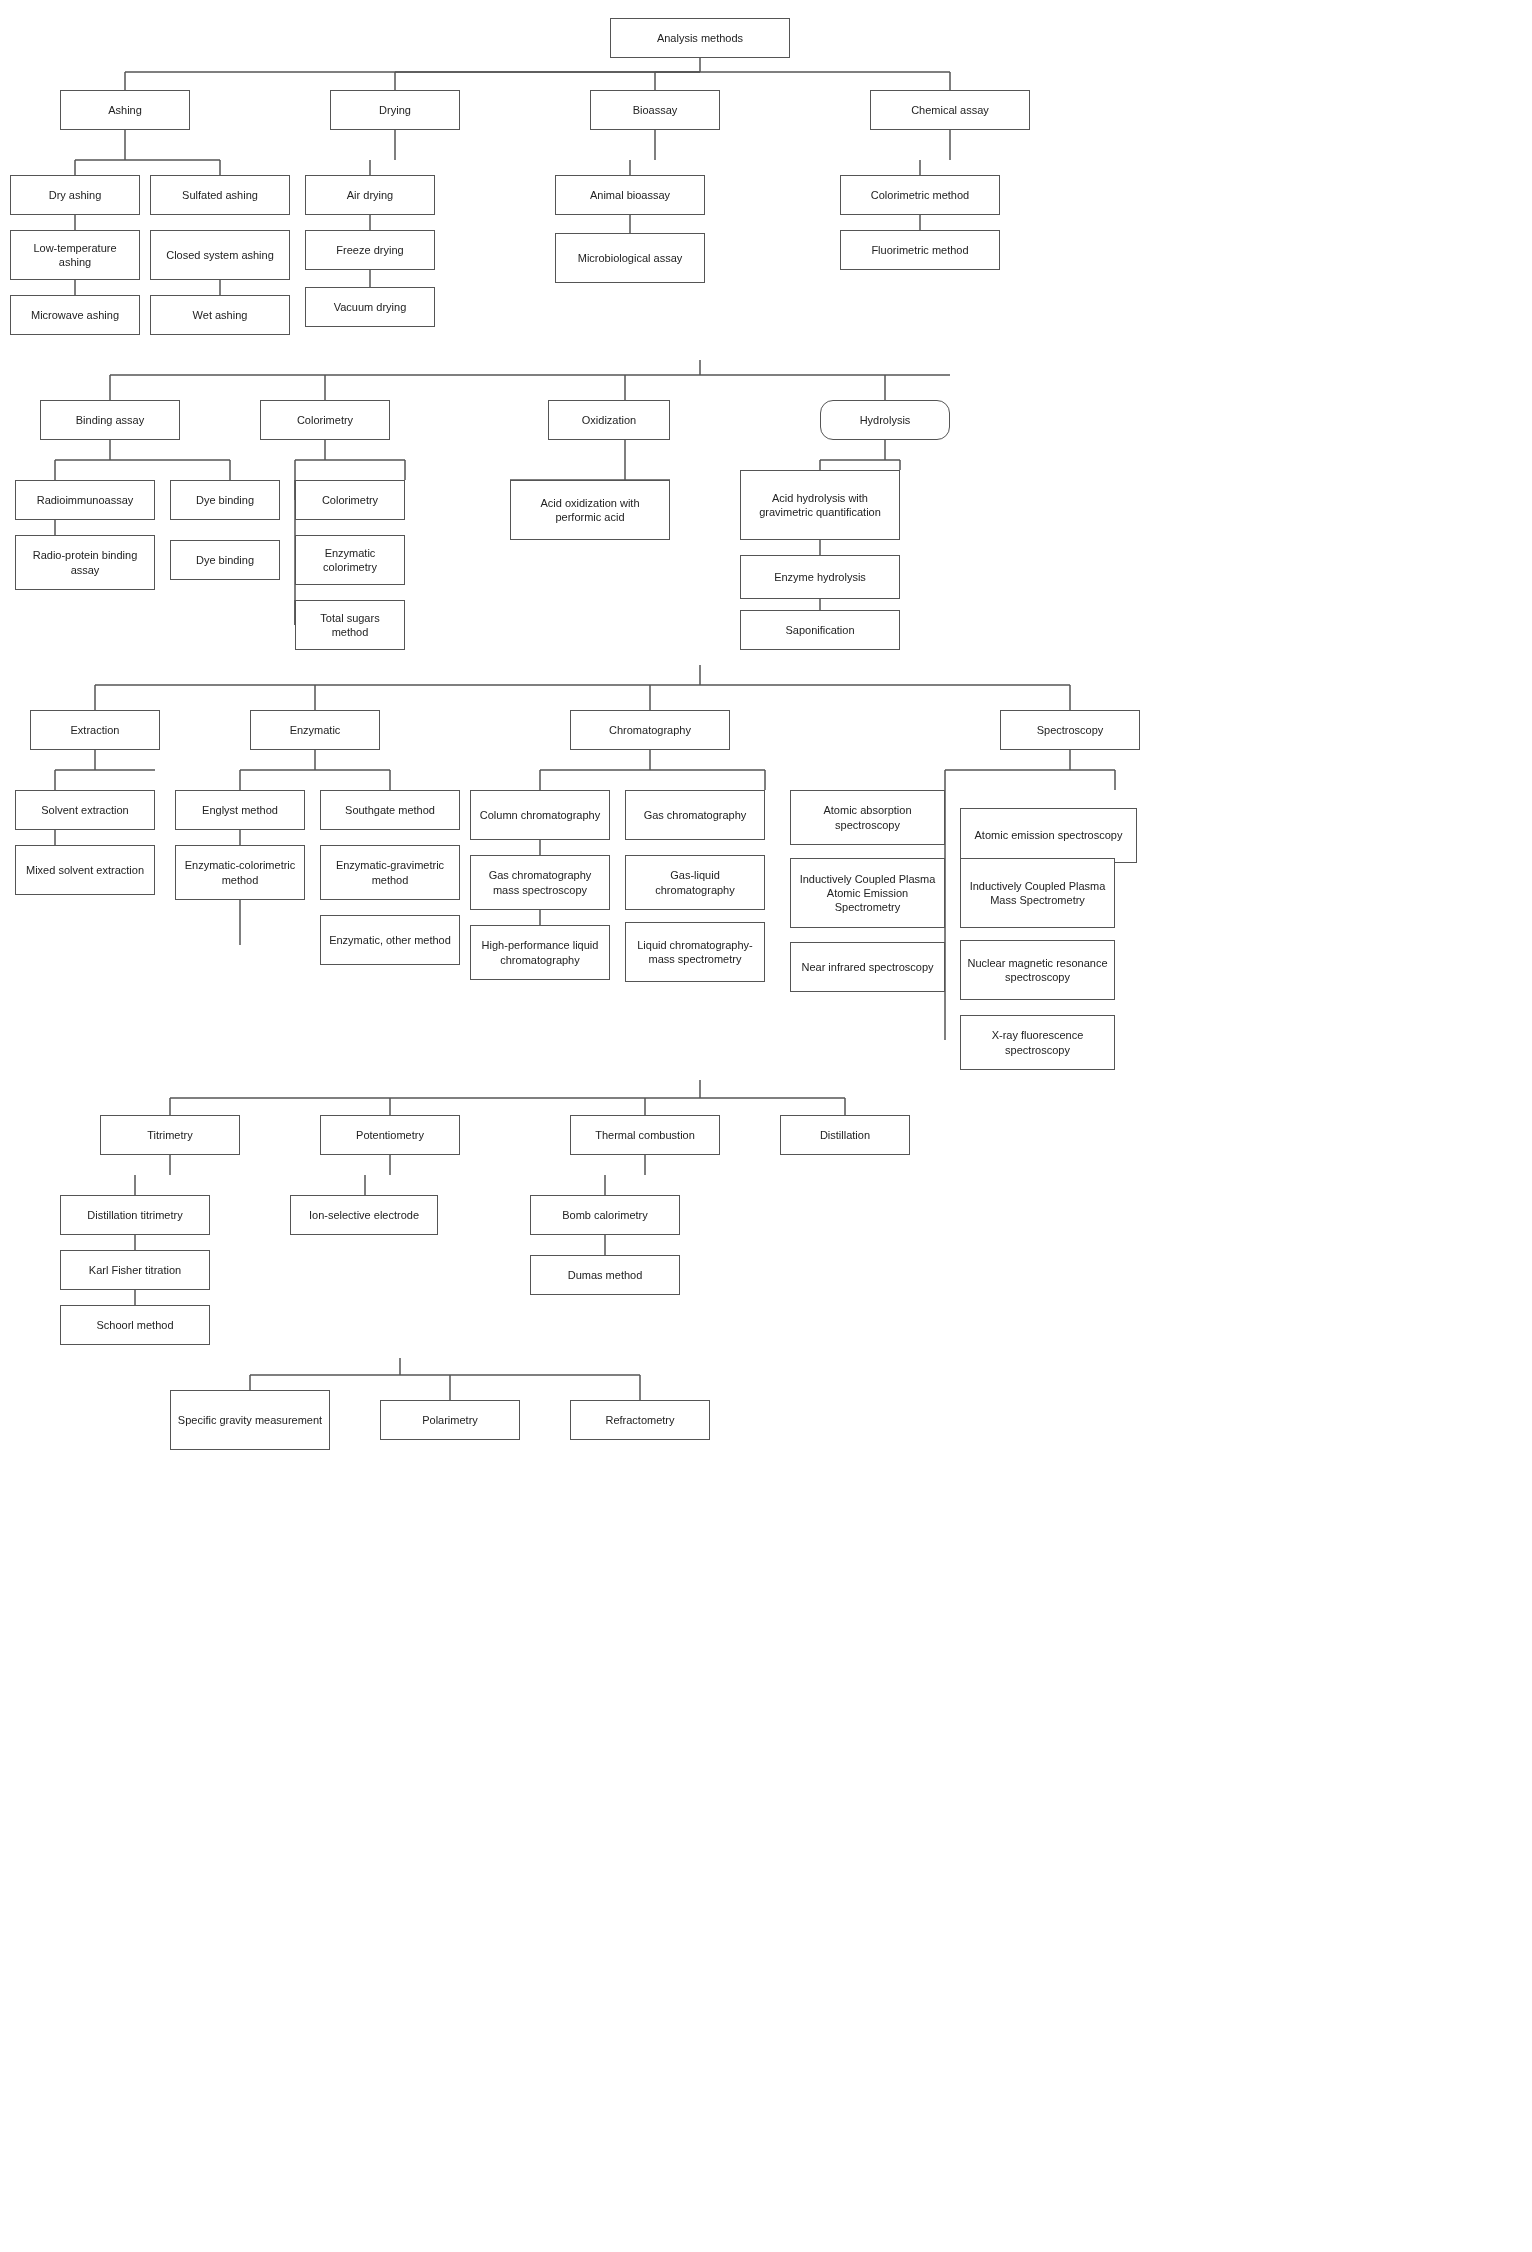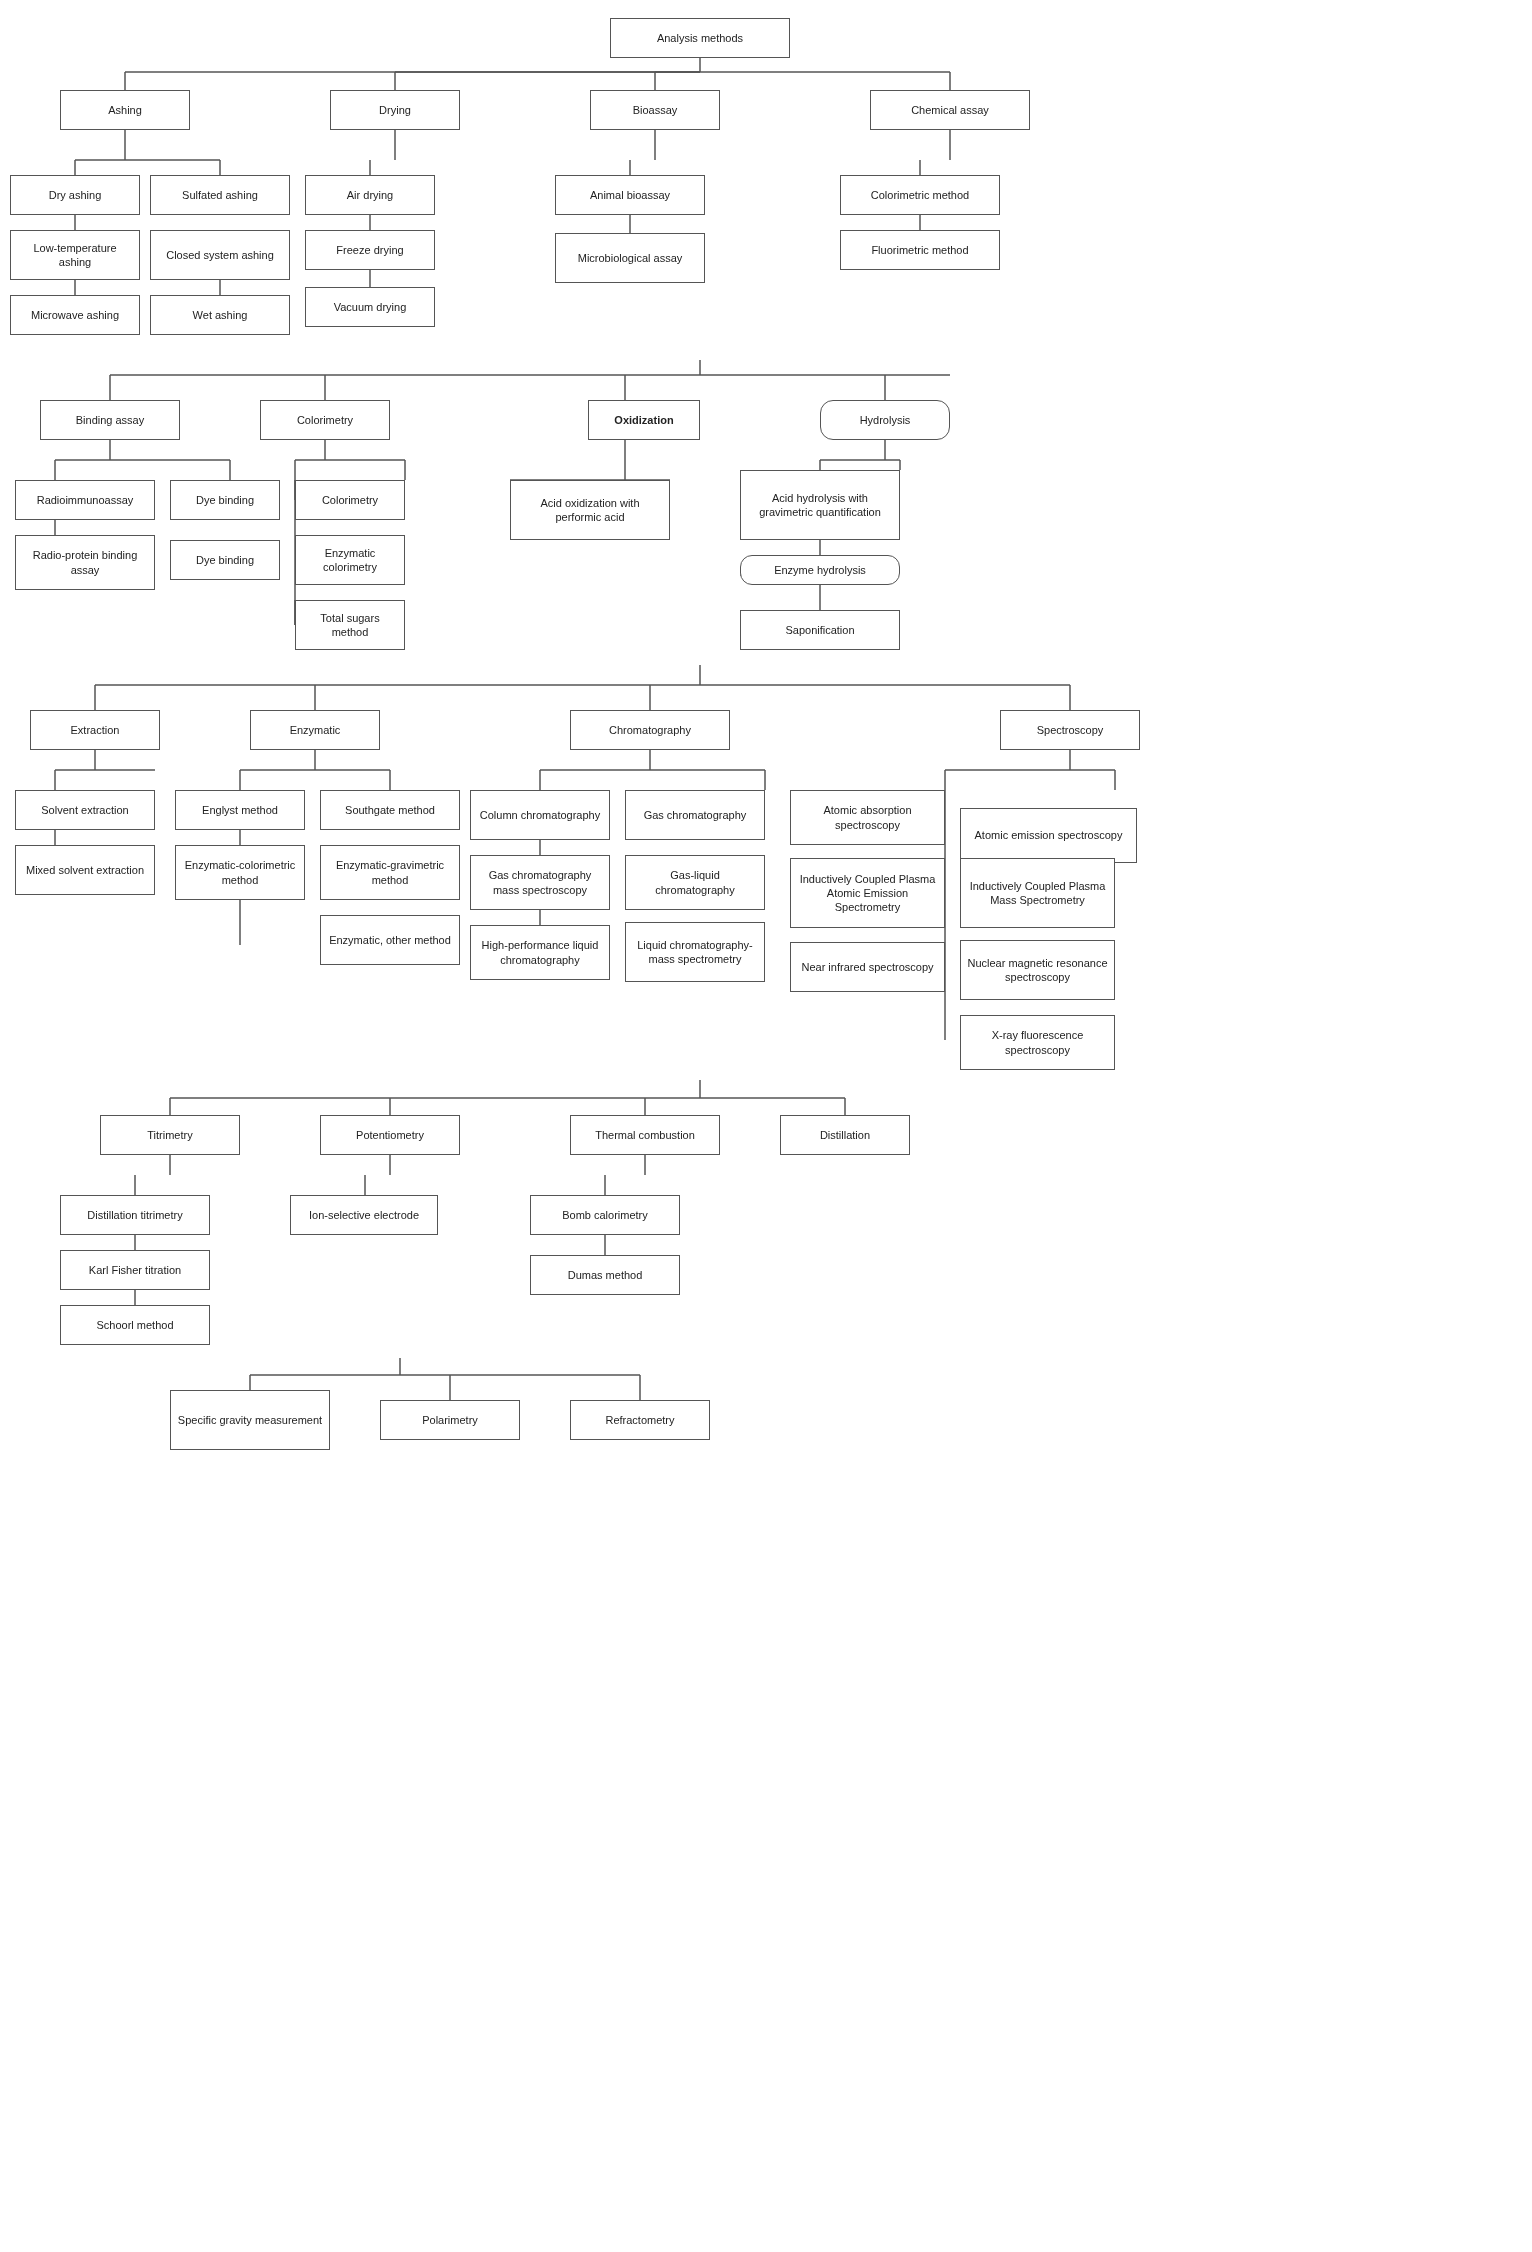--- a/index.html
+++ b/index.html
@@ -253,36 +253,36 @@
   <div class="node" style="left:305px;top:287px;width:130px;height:40px;">Vacuum drying</div>
 
   <div class="node" style="left:555px;top:175px;width:150px;height:40px;">Animal bioassay</div>
   <div class="node" style="left:555px;top:233px;width:150px;height:50px;">Microbiological assay</div>
 
   <div class="node" style="left:840px;top:175px;width:160px;height:40px;">Colorimetric method</div>
   <div class="node" style="left:840px;top:230px;width:160px;height:40px;">Fluorimetric method</div>
 
   <div class="node" style="left:40px;top:400px;width:140px;height:40px;">Binding assay</div>
   <div class="node" style="left:260px;top:400px;width:130px;height:40px;">Colorimetry</div>
-  <div class="node" style="left:588px;top:400px;width:112px;height:40px;font-weight:bold;">Oxidization</div>
+  <div class="node" style="left:548px;top:400px;width:122px;height:40px;">Oxidization</div>
   <div class="node" style="left:820px;top:400px;width:130px;height:40px;border-radius:13px;">Hydrolysis</div>
 
   <div class="node" style="left:15px;top:480px;width:140px;height:40px;">Radioimmunoassay</div>
   <div class="node" style="left:15px;top:535px;width:140px;height:55px;">Radio-protein binding assay</div>
   <div class="node" style="left:170px;top:480px;width:110px;height:40px;">Dye binding</div>
   <div class="node" style="left:170px;top:540px;width:110px;height:40px;">Dye binding</div>
 
   <div class="node" style="left:295px;top:480px;width:110px;height:40px;">Colorimetry</div>
   <div class="node" style="left:295px;top:535px;width:110px;height:50px;">Enzymatic colorimetry</div>
   <div class="node" style="left:295px;top:600px;width:110px;height:50px;">Total sugars method</div>
 
   <div class="node" style="left:510px;top:480px;width:160px;height:60px;">Acid oxidization with performic acid</div>
 
   <div class="node" style="left:740px;top:470px;width:160px;height:70px;">Acid hydrolysis with gravimetric quantification</div>
-  <div class="node" style="left:740px;top:555px;width:160px;height:30px;border-radius:12px;">Enzyme hydrolysis</div>
+  <div class="node" style="left:740px;top:555px;width:160px;height:44px;">Enzyme hydrolysis</div>
   <div class="node" style="left:740px;top:610px;width:160px;height:40px;">Saponification</div>
 
   <div class="node" style="left:30px;top:710px;width:130px;height:40px;">Extraction</div>
   <div class="node" style="left:250px;top:710px;width:130px;height:40px;">Enzymatic</div>
   <div class="node" style="left:570px;top:710px;width:160px;height:40px;">Chromatography</div>
   <div class="node" style="left:1000px;top:710px;width:140px;height:40px;">Spectroscopy</div>
 
   <div class="node" style="left:15px;top:790px;width:140px;height:40px;">Solvent extraction</div>
   <div class="node" style="left:15px;top:845px;width:140px;height:50px;">Mixed solvent extraction</div>
 

